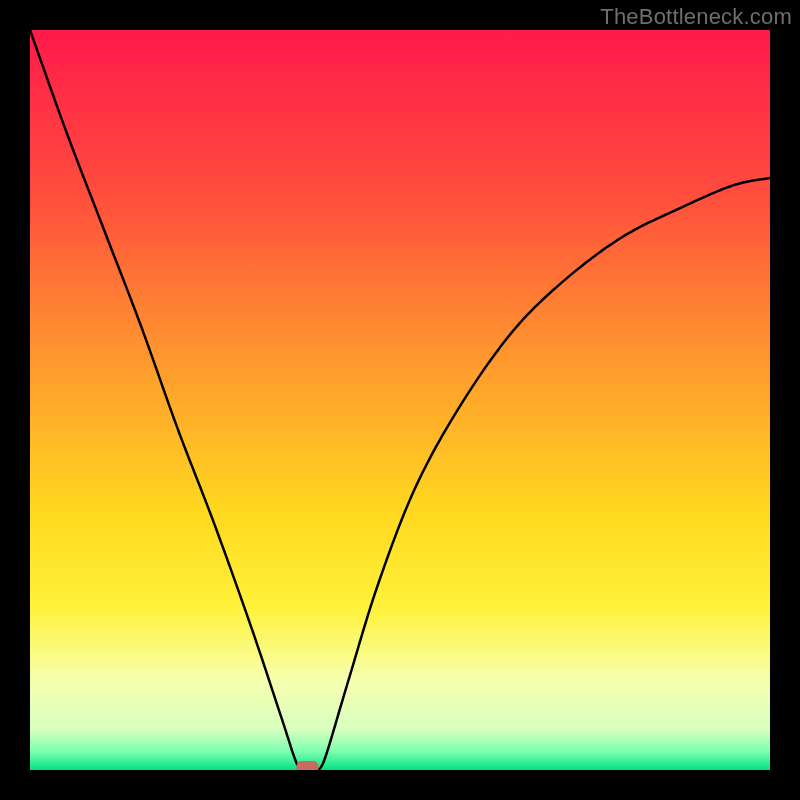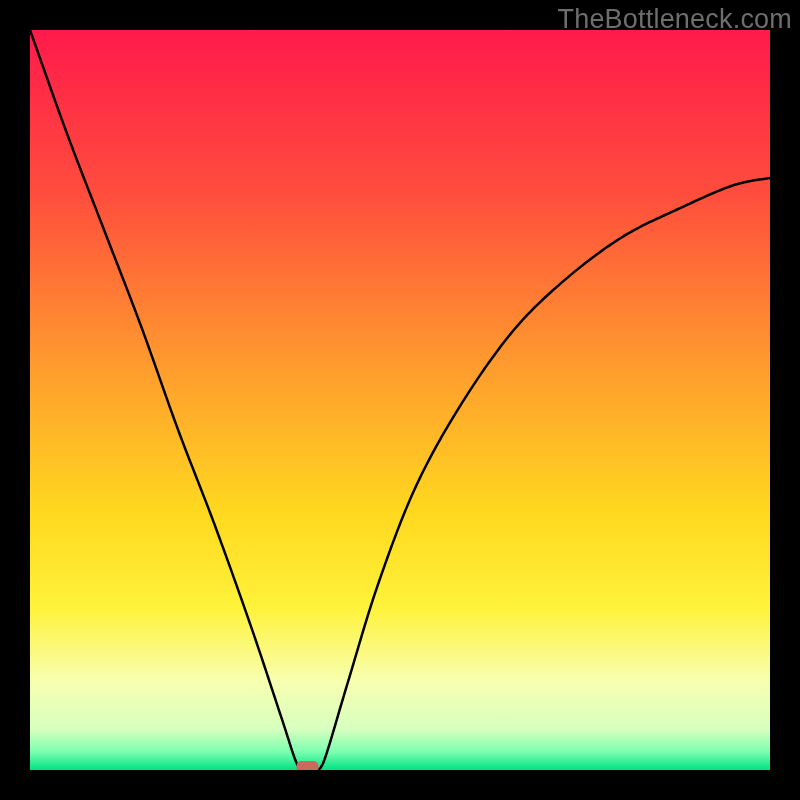--- a/index.html
+++ b/index.html
@@ -22,21 +22,21 @@
     left: 30px;
     top: 30px;
     width: 740px;
     height: 740px;
   }
   .watermark {
     position: absolute;
     top: 4px;
     right: 8px;
     color: #6e6e6e;
-    font-size: 27px;
+    font-size: 22px;
     font-weight: 500;
     letter-spacing: 0.2px;
     user-select: none;
   }
 </style>
 </head>
 <body>
 
 <div class="frame">
   <div class="watermark">TheBottleneck.com</div>

